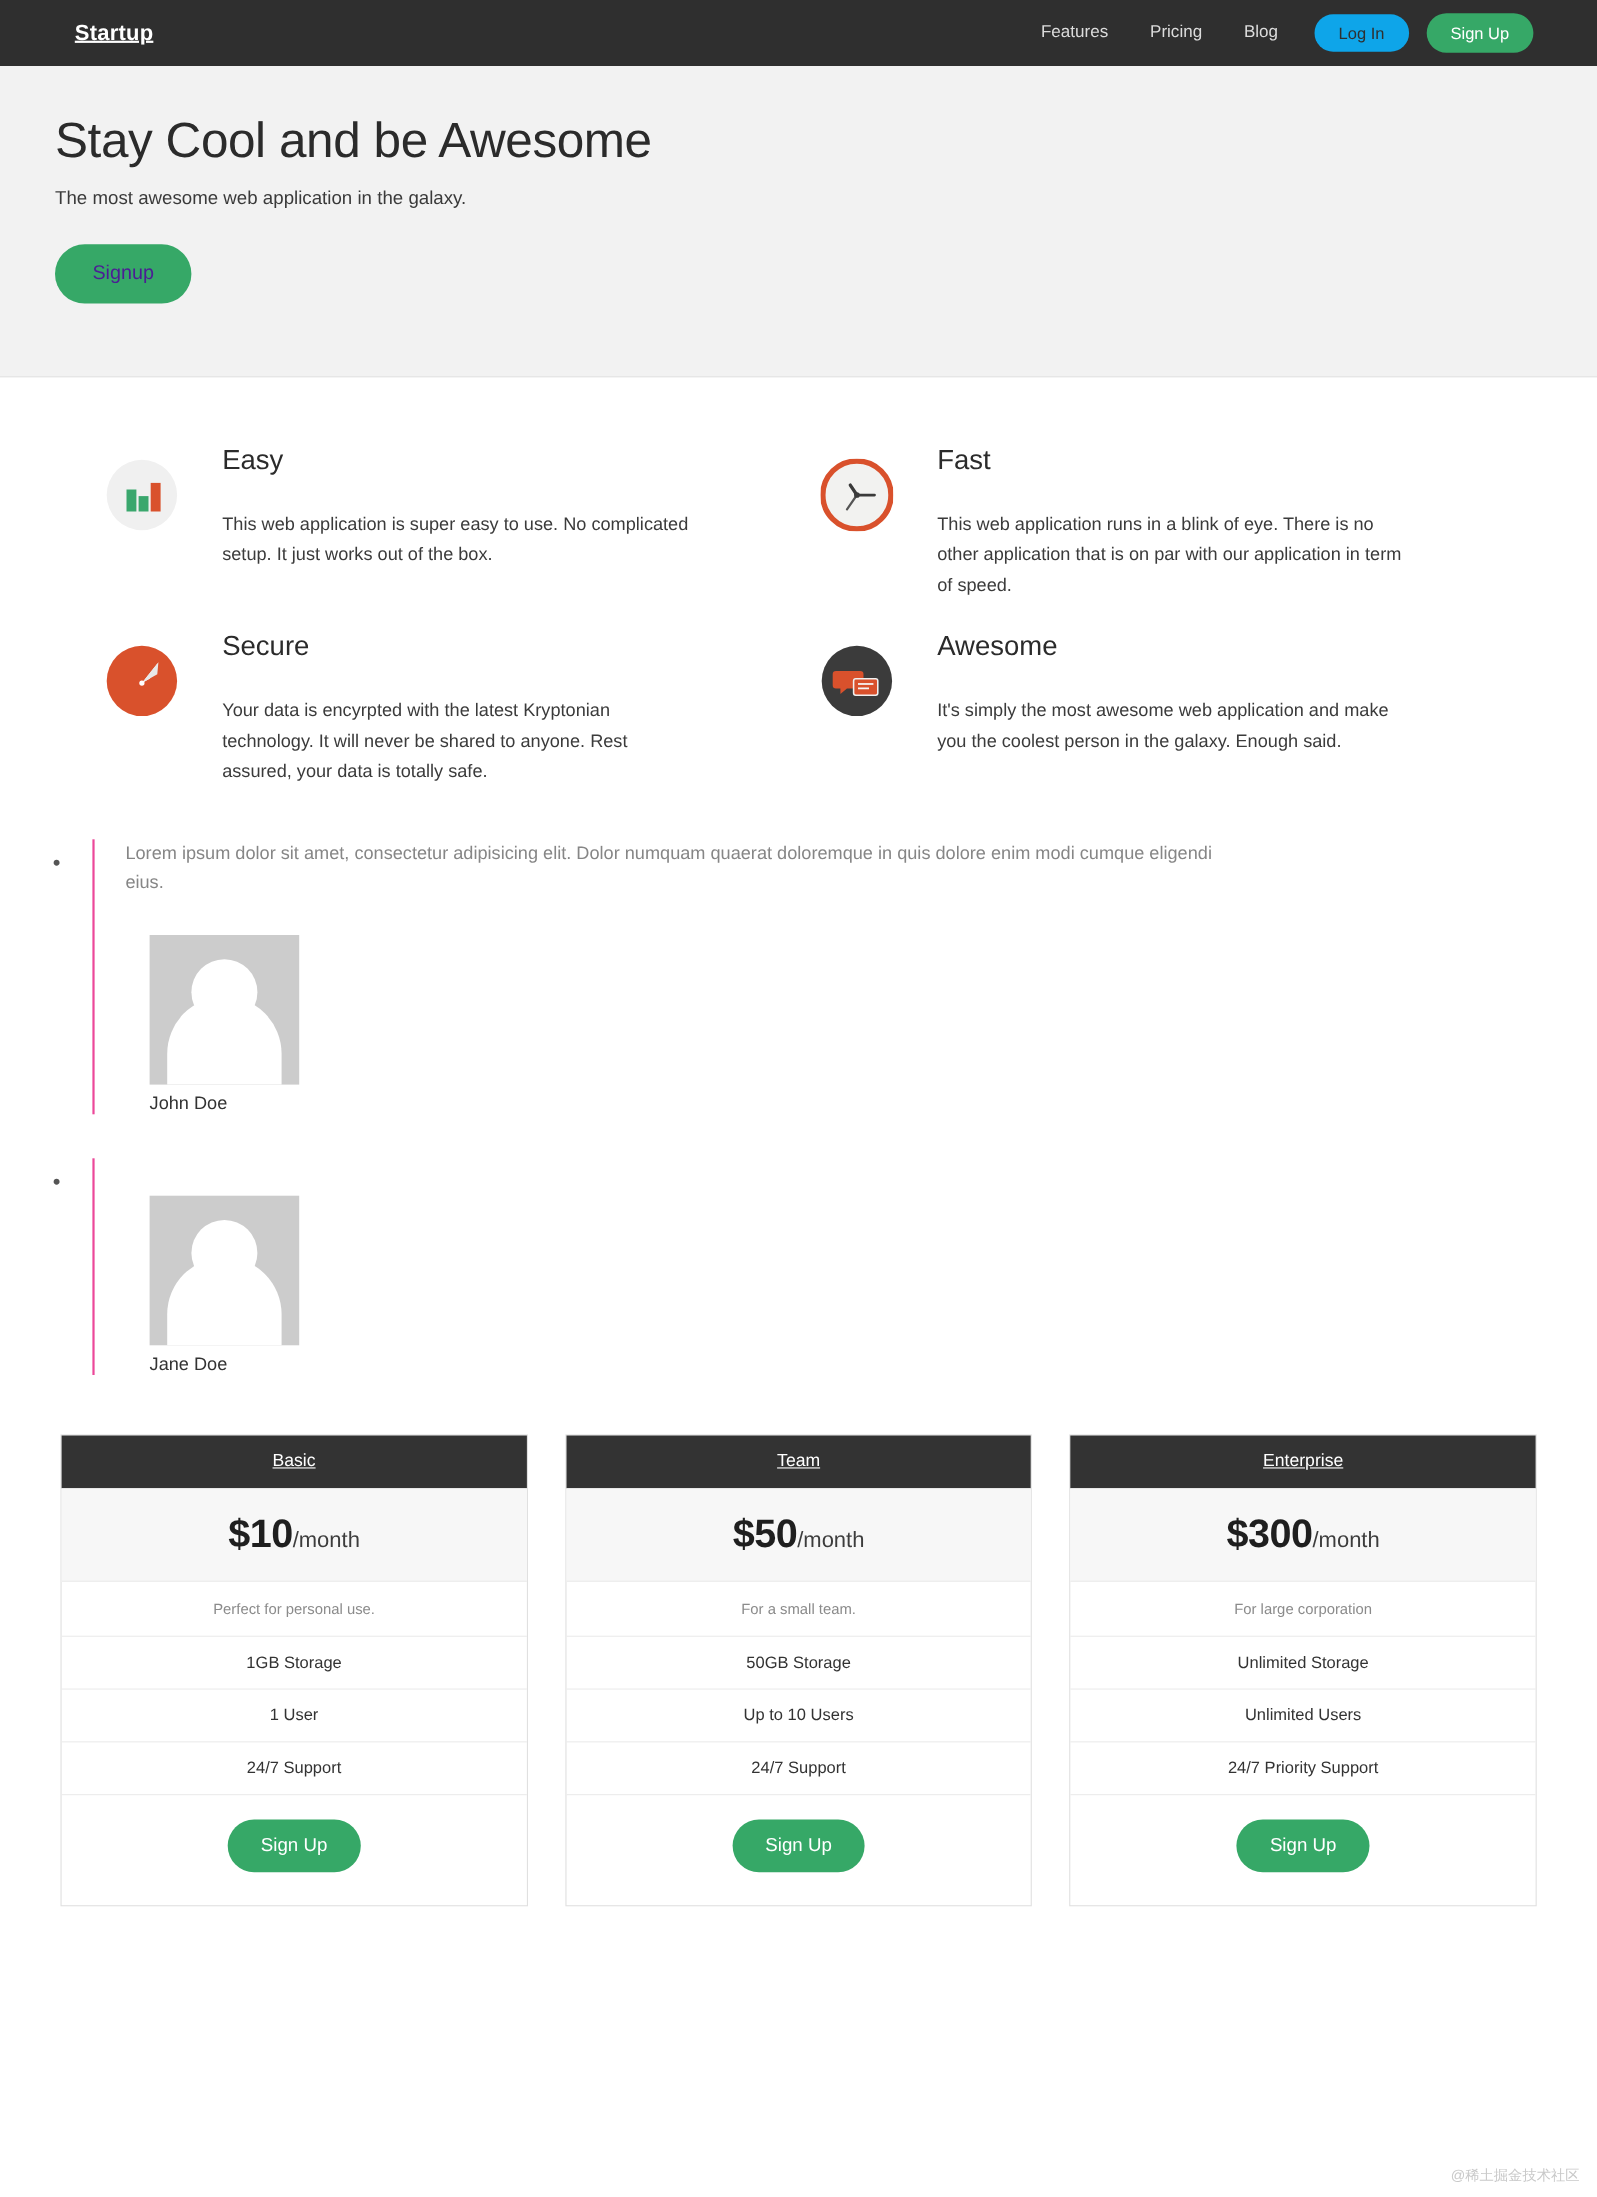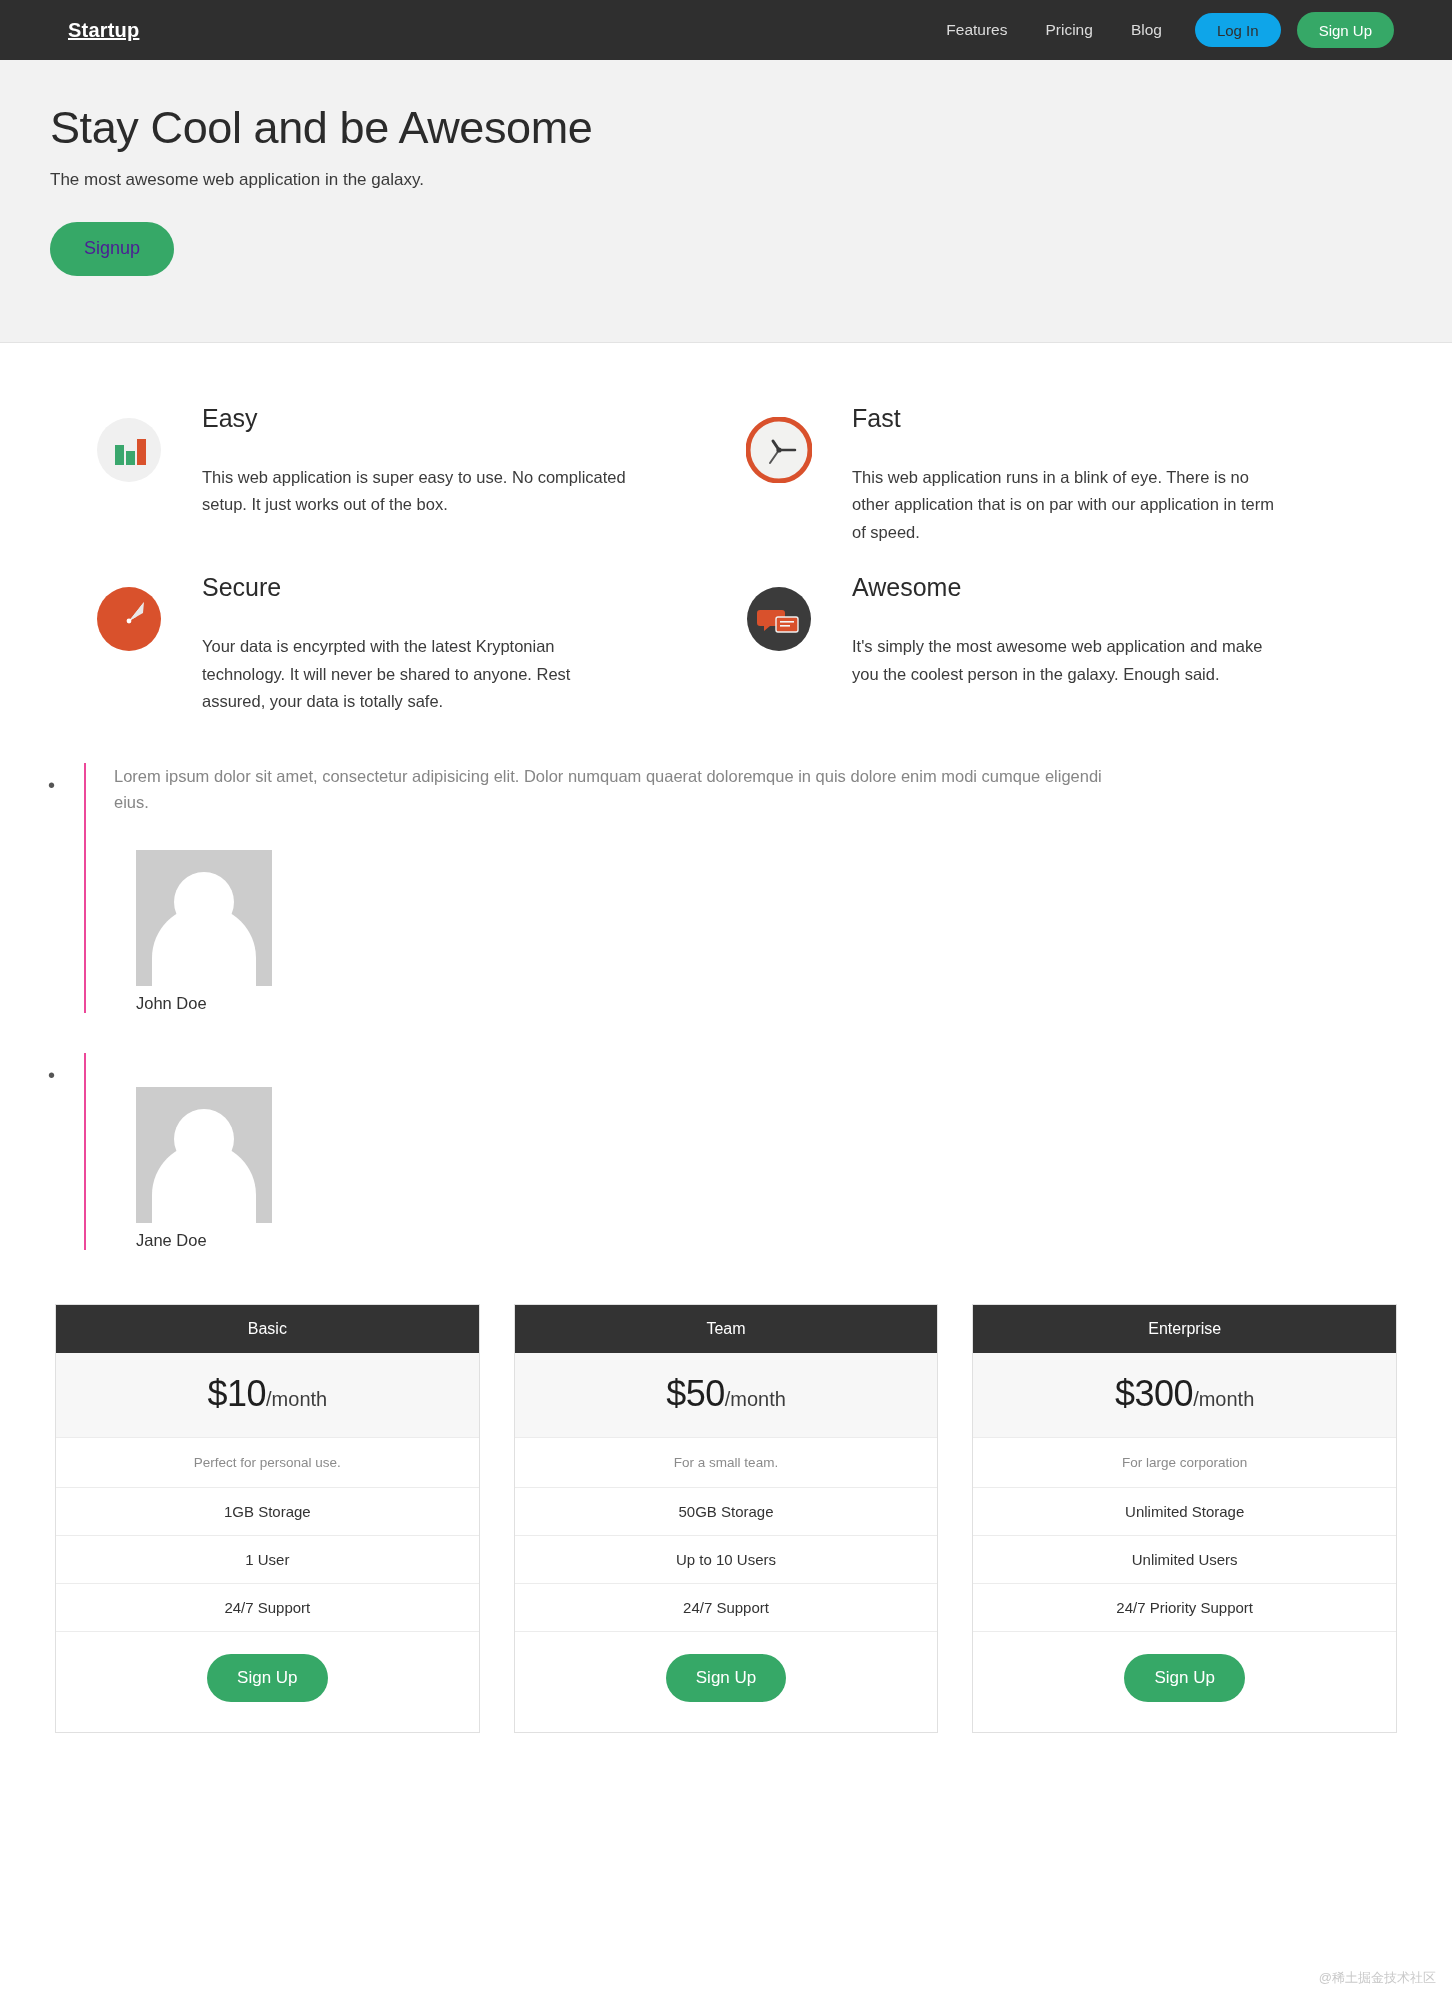--- a/index.html
+++ b/index.html
@@ -223,31 +223,32 @@
     flex: 1;
     border: 1px solid #e0e0e0;
     background: #ffffff;
   }
   .plan-head {
     background: #333333;
     color: #ffffff;
     text-align: center;
     padding: 15px 10px;
     font-size: 16px;
+    text-decoration: underline;
   }
   .plan-price {
     background: #f7f7f7;
     text-align: center;
     padding: 20px 10px 22px 10px;
     border-bottom: 1px solid #ececec;
   }
   .plan-price .amt {
     font-size: 36px;
     color: #1f1f1f;
-    font-weight: normal;
+    font-weight: bold;
     letter-spacing: -0.5px;
   }
   .plan-price .per {
     font-size: 20px;
     color: #3d3d3d;
   }
   .plan-row {
     text-align: center;
     padding: 15px 10px;
     font-size: 15px;

